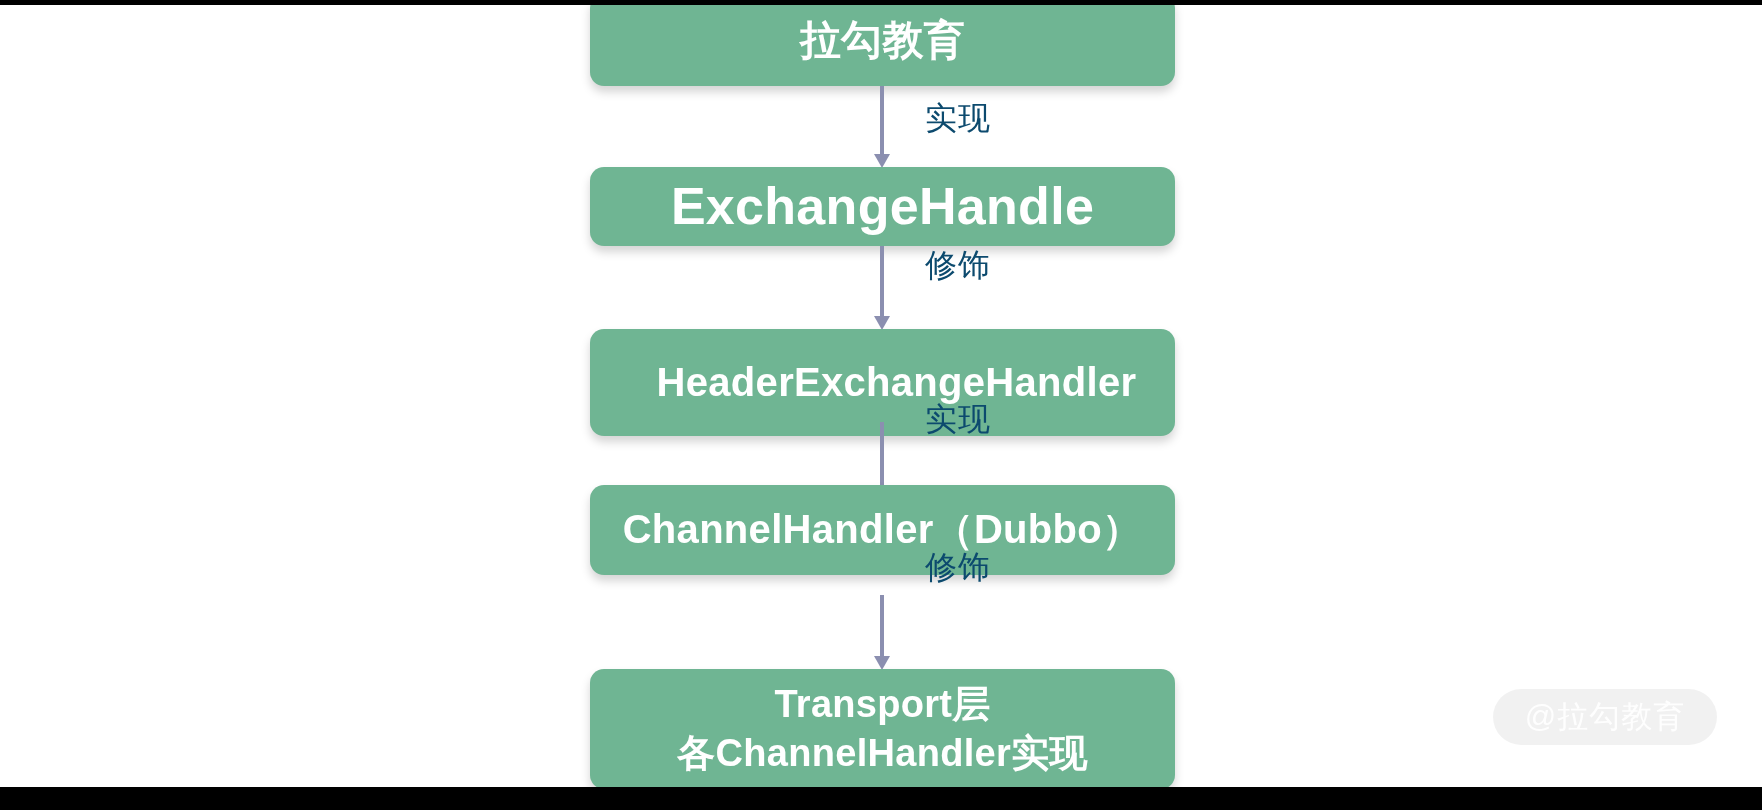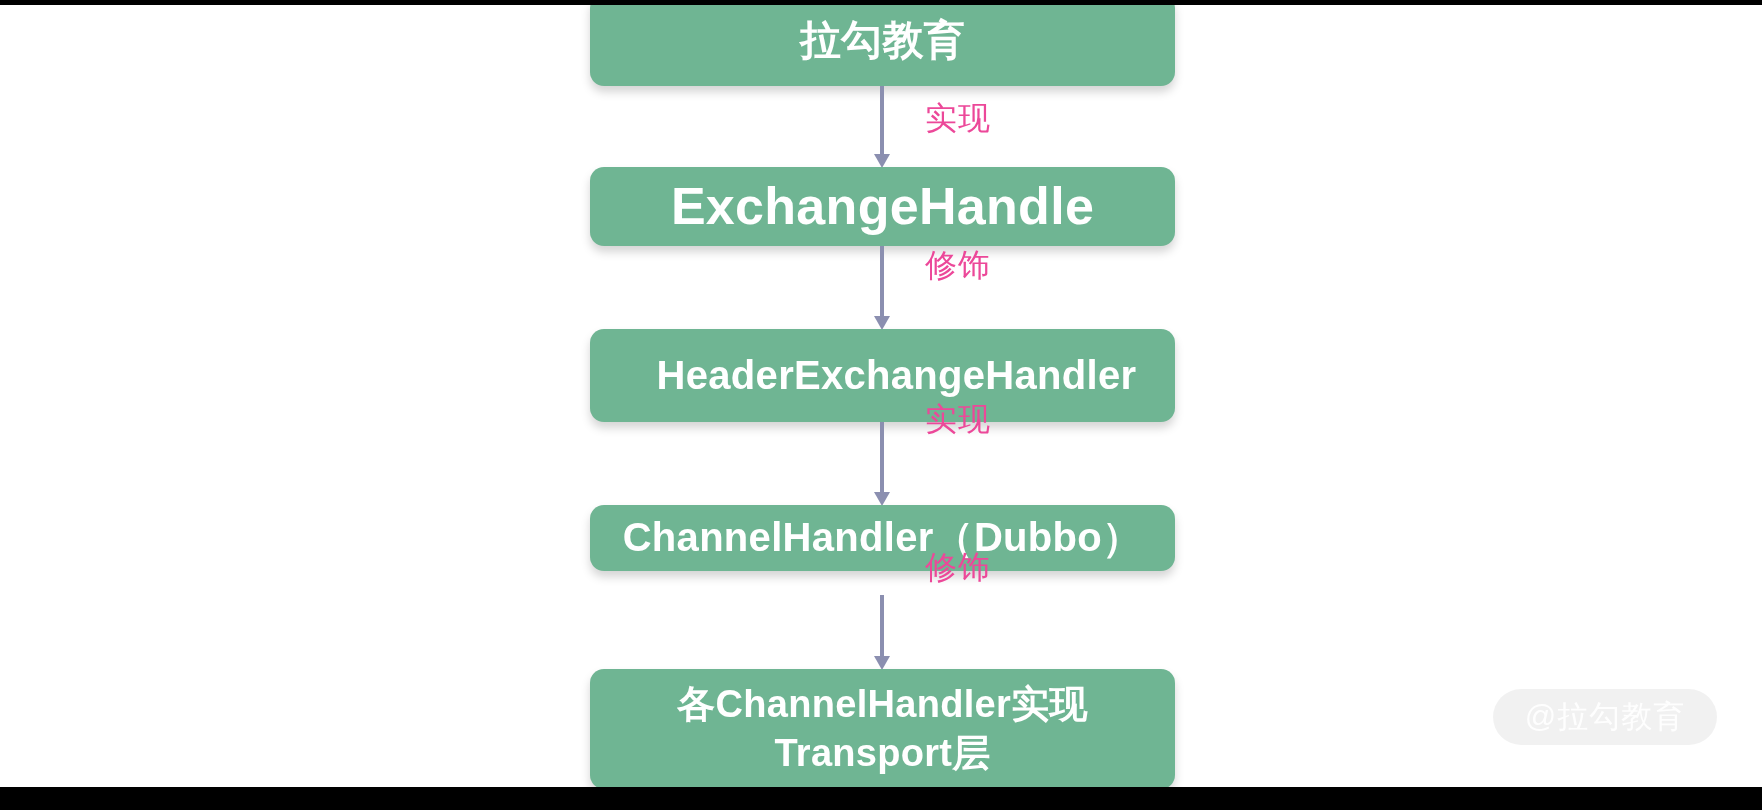--- a/index.html
+++ b/index.html
@@ -62,22 +62,22 @@
     line-height: 1.28;
     letter-spacing: 0.3px;
   }
   .node .line {
     display: block;
     white-space: nowrap;
   }
 
   .node-1 { top: -6px;  height: 92px;  font-size: 41px; }
   .node-2 { top: 167px; height: 79px;  font-size: 52px; }
-  .node-3 { top: 329px; height: 93px;  font-size: 40px; padding-left: 28px; }
-  .node-4 { top: 505px; height: 66px;  font-size: 40px; }
+  .node-3 { top: 329px; height: 107px;  font-size: 40px; padding-left: 28px; }
+  .node-4 { top: 485px; height: 90px;  font-size: 40px; }
   .node-5 { top: 669px; height: 120px; font-size: 38px; }
 
   
   .arrow {
     position: absolute;
     left: 874px;
     width: 16px;
   }
   .arrow .shaft {
     position: absolute;
@@ -109,21 +109,21 @@
   .arrow-3 .head  { top: 70px; }
 
   .arrow-4 { top: 595px; height: 75px; }
   .arrow-4 .shaft { height: 61px; }
   .arrow-4 .head  { top: 61px; }
 
   
   .edge-label {
     position: absolute;
     left: 925px;
-    color: #ec4899;
+    color: #0c4a6e;
     font-size: 32px;
     white-space: nowrap;
     letter-spacing: 1px;
   }
   .label-1 { top: 97px; }
   .label-2 { top: 244px; }
   .label-3 { top: 398px; }
   .label-4 { top: 546px; }
 
   
@@ -187,22 +187,22 @@
       <span class="line">ChannelHandler（Dubbo）</span>
     </div>
 
     <div class="arrow arrow-4">
       <div class="shaft"></div>
       <div class="head"></div>
     </div>
     <div class="edge-label label-4">修饰</div>
 
     <div class="node node-5">
+      <span class="line">Transport层</span>
       <span class="line">各ChannelHandler实现</span>
-      <span class="line">Transport层</span>
     </div>
 
   </div>
 
   <div id="watermark">
     <span>@拉勾教育</span>
   </div>
 
   <div class="bar bar-bottom"></div>
 

